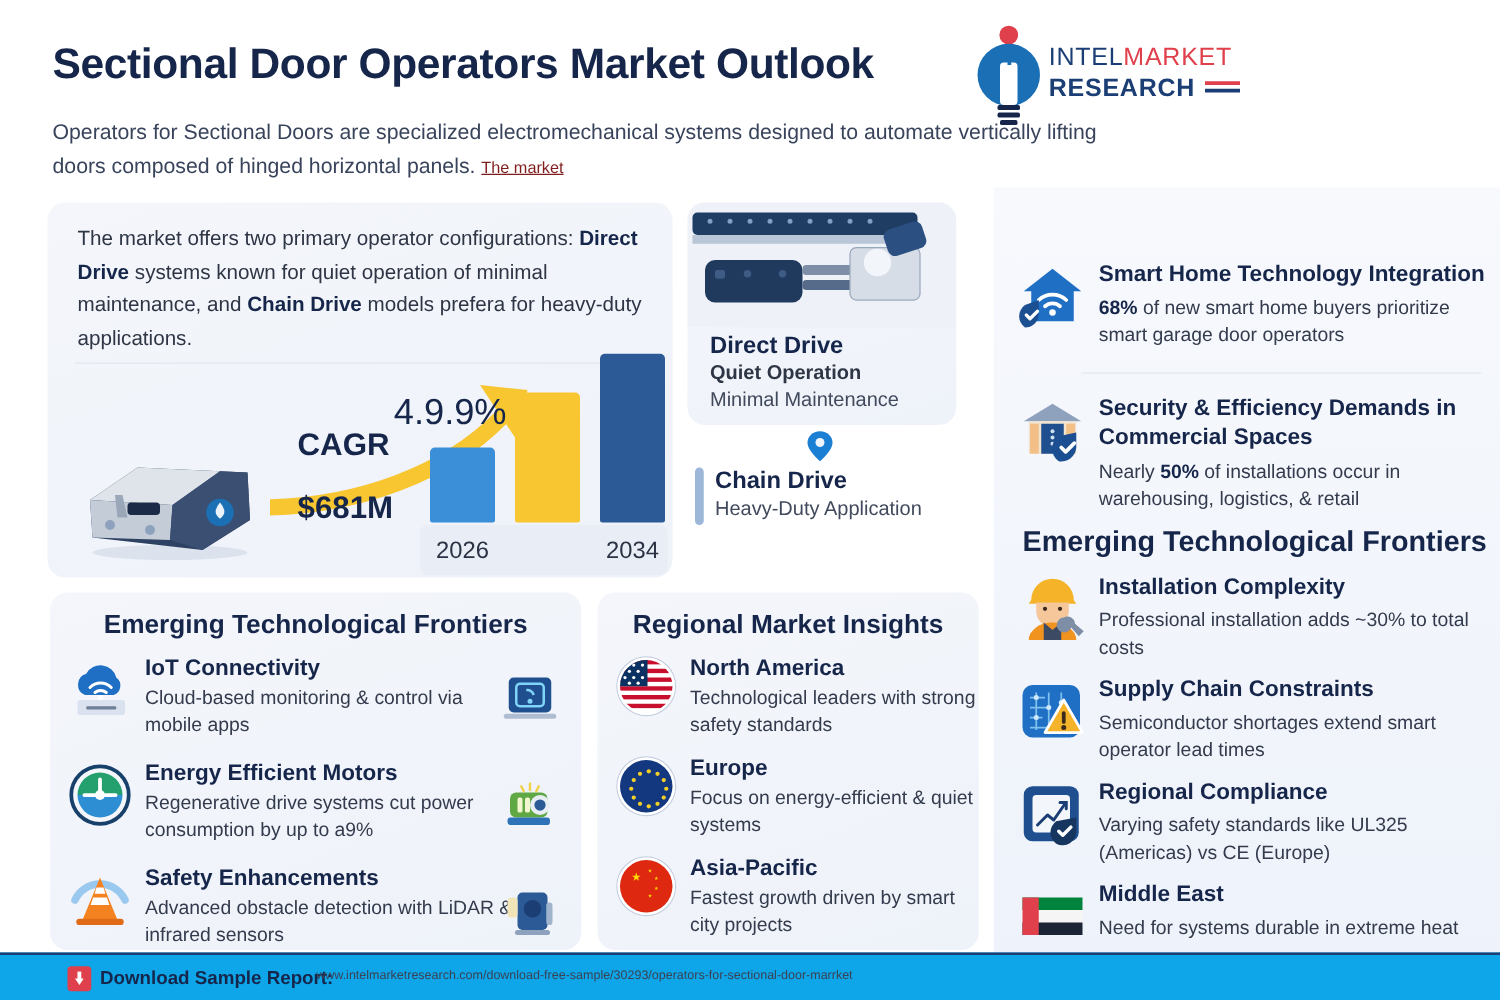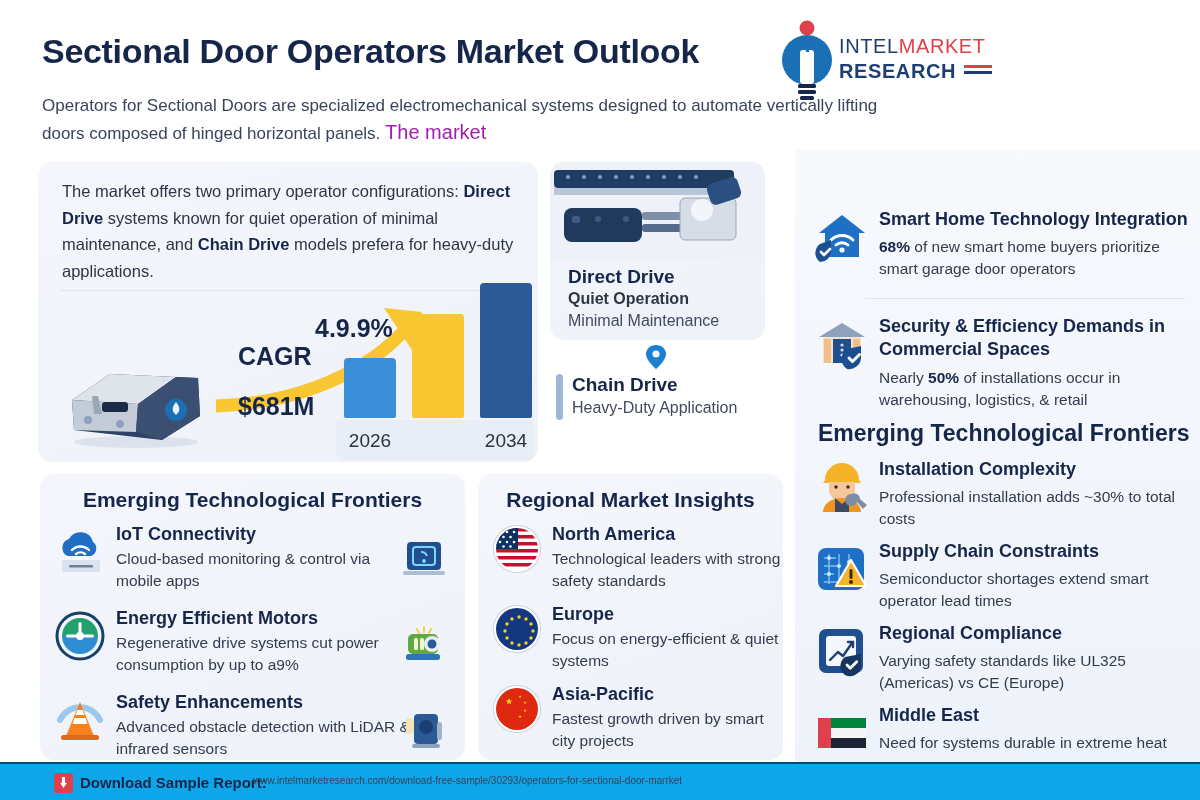--- a/index.html
+++ b/index.html
@@ -15,21 +15,21 @@
   .header { position:absolute; left:0; top:0; width:1000px; height:150px; }
   .title {
     position:absolute; left:42px; top:32px;
     font-size:34px; font-weight:bold; color:#16264a;
     letter-spacing:-0.3px;
   }
   .subtitle {
     position:absolute; left:42px; top:92px; width:880px;
     font-size:17px; color:#39445c; line-height:27px;
   }
-  .subtitle .tail { color:#a21caf; font-size:20px; }
+  .subtitle .tail { color:#7f1d1d; font-size:13px;text-decoration:underline; }
 
   
   .logo { position:absolute; right:18px; top:16px; width:205px; height:88px; }
   .logo-mark { position:absolute; left:0; top:4px; width:60px; height:84px; }
   .logo-text { position:absolute; left:62px; top:18px; }
   .logo-l1 { font-size:20px; font-weight:normal; letter-spacing:0.6px; line-height:24px; }
   .logo-l1 .a { color:#1b3e74; }
   .logo-l1 .b { color:#e0404b; }
   .logo-l2 { font-size:20px; font-weight:bold; color:#1b3e74; letter-spacing:0.6px; line-height:26px; display:flex; align-items:center; gap:8px;}
   .logo-bars { display:inline-block; width:28px; }
@@ -46,21 +46,21 @@
     position:absolute; left:24px; top:16px; width:460px;
     font-size:16.5px; color:#2e3545; line-height:26.5px;
   }
   .intro-text b { color:#16264a; }
   .intro-div { position:absolute; left:22px; top:128px; width:455px; height:1px; background:#dfe5ef; }
 
   
   .chart-zone { position:absolute; left:0; top:132px; width:500px; height:168px; }
   .device-img { position:absolute; left:20px; top:50px; width:150px; height:105px; }
   .cagr-label { position:absolute; left:200px; top:48px; font-size:25px; font-weight:bold; color:#16264a; }
-  .cagr-value { position:absolute; left:277px; top:20px; font-size:25px; font-weight:bold; color:#16264a; }
+  .cagr-value { position:absolute; left:277px; top:20px; font-size:29px; font-weight:normal; color:#16264a; }
   .money-label { position:absolute; left:200px; top:98px; font-size:25px; font-weight:bold; color:#16264a; }
   .arrow-svg { position:absolute; left:178px; top:0px; width:300px; height:140px; }
   .bars { position:absolute; left:298px; top:0; width:200px; height:168px; }
   .bar { position:absolute; bottom:44px; width:52px; border-radius:4px 4px 2px 2px; }
   .bar-label { position:absolute; bottom:10px; width:60px; text-align:center; font-size:19px; color:#2a3243; }
   .axis-plate { position:absolute; left:0; bottom:2px; width:198px; height:40px; background:#e8edf6; border-radius:6px; }
 
   
   .panel-drive { left:550px; top:162px; width:215px; height:178px; }
   .drive-img { position:absolute; left:0; top:0; width:215px; height:100px; overflow:hidden; border-radius:14px 14px 0 0; }

